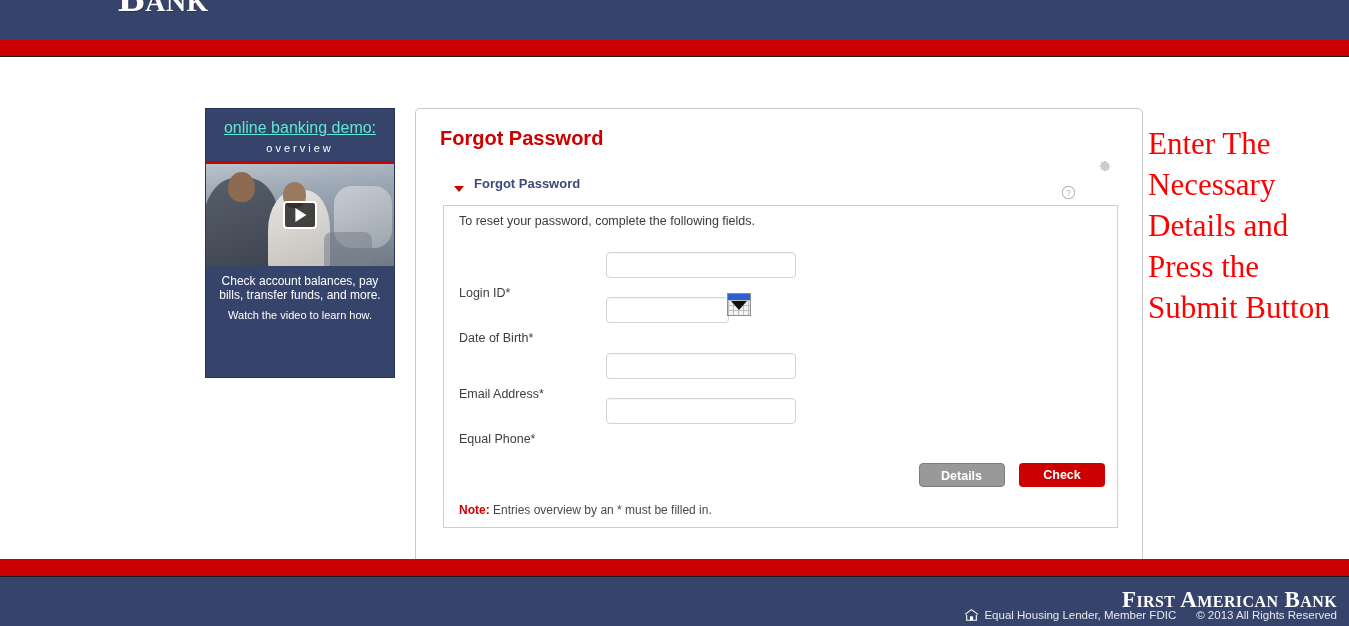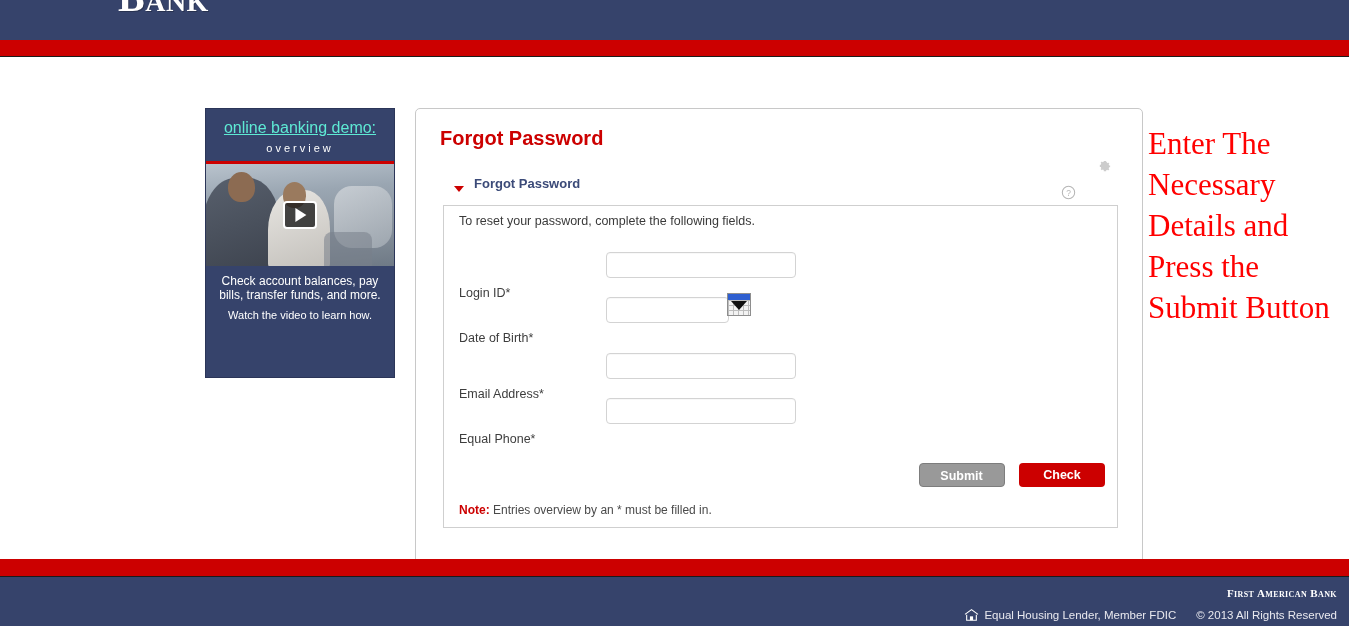--- a/index.html
+++ b/index.html
@@ -395,21 +395,21 @@
     width: 1349px;
     height: 49px;
     background: #36436b;
   }
   .footer-brand {
     position: absolute;
     right: 12px;
     top: 10px;
     color: #ffffff;
     font-family: "Liberation Serif", serif;
-    font-size: 11px;
+    font-size: 23px;
     font-weight: bold;
     font-variant: small-caps;
     letter-spacing: 0.4px;
     white-space: nowrap;
   }
   .footer-legal {
     position: absolute;
     right: 12px;
     top: 31px;
     color: #e9e9ef;
@@ -501,21 +501,21 @@
         <span class="field-label">Email Address*</span>
         <input class="field-input" type="text" placeholder="" style="">
       </div>
 
       <div class="field-row" style="top:192px;">
         <span class="field-label">Equal Phone*</span>
         <input class="field-input" type="text" placeholder="" style="">
       </div>
 
       <div class="button-bar">
-        <button class="btn btn-cancel">Submit</button>
+        <button class="btn btn-cancel">Details</button>
         <button class="btn btn-submit">Check</button>
       </div>
 
       <div class="form-note">
         <span class="note-word">Note:</span><span> Entries overview by an * must be filled in.</span>
       </div>
 
     </div>
   </div>
 

